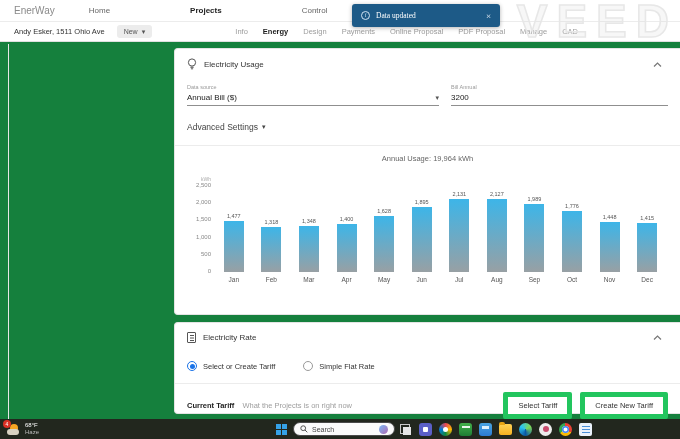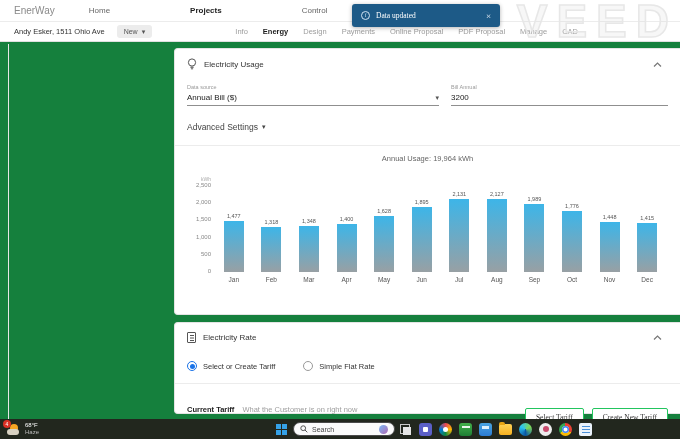--- a/index.html
+++ b/index.html
@@ -80,22 +80,22 @@
                      background:#555; box-shadow:0 2.5px 0 #555, 0 5px 0 #555; }
   .rate-radios { display:flex; align-items:center; gap:28px; padding:13px 12px 12px; }
   .radio-opt { display:flex; align-items:center; gap:6px; font-size:7.5px; color:#333; cursor:pointer; }
   .radio-circle { width:10px; height:10px; border-radius:50%; border:1.5px solid #9a9a9a; position:relative; flex:none; }
   .radio-opt.selected .radio-circle { border-color:#1a73e8; }
   .radio-opt.selected .radio-circle::after { content:""; position:absolute; inset:1.5px; border-radius:50%; background:#1a73e8; }
   .rate-bottom { display:flex; align-items:center; padding:8px 12px 0; }
   .ct-label { font-size:7.5px; font-weight:bold; color:#222; }
   .ct-hint { font-size:7.5px; color:#9e9e9e; margin-left:8px; }
   .spacer { flex:1; }
-  .btn { border:1px solid #22c55e; background:#fff; border-radius:2px; font-size:7.5px; color:#333;
-         padding:4px 10px; margin-left:8px; font-family:Liberation Serif, serif; cursor:pointer; white-space:nowrap;margin-top:16px; }
+  .btn { border:5px solid #22c55e; background:#fff; border-radius:2px; font-size:7.5px; color:#333;
+         padding:4px 10px; margin-left:8px; font-family:Liberation Sans, sans-serif; cursor:pointer; white-space:nowrap; }
 
   
   .taskbar { position:absolute; left:0; right:0; bottom:0; height:20px; background:#22271e;
              display:flex; align-items:center; z-index:20; }
   .weather { display:flex; align-items:center; gap:5px; margin-left:6px; cursor:pointer; }
   .weather-icon { position:relative; width:14px; height:12px; }
   .weather-icon::before { content:""; position:absolute; left:4px; top:1px; width:8px; height:8px;
                           border-radius:50%; background:#f5a623; }
   .weather-icon::after { content:""; position:absolute; left:1px; bottom:0; width:12px; height:6px;
                          border-radius:4px; background:#d8d2c2; }
@@ -314,21 +314,21 @@
         <div class="radio-opt" id="radio1">
           <span class="radio-circle"></span>
           <span>Simple Flat Rate</span>
         </div>
       </div>
 
       <div class="divider"></div>
 
       <div class="rate-bottom">
         <span class="ct-label">Current Tariff</span>
-        <span class="ct-hint">What the Customer is on right now</span>
+        <span class="ct-hint">What the Projects is on right now</span>
         <span class="spacer"></span>
         <button class="btn">Select Tariff</button>
         <button class="btn">Create New Tariff</button>
       </div>
     </section>
   </div>
 
   <div class="taskbar">
     <div class="weather">
       <div class="weather-icon">

